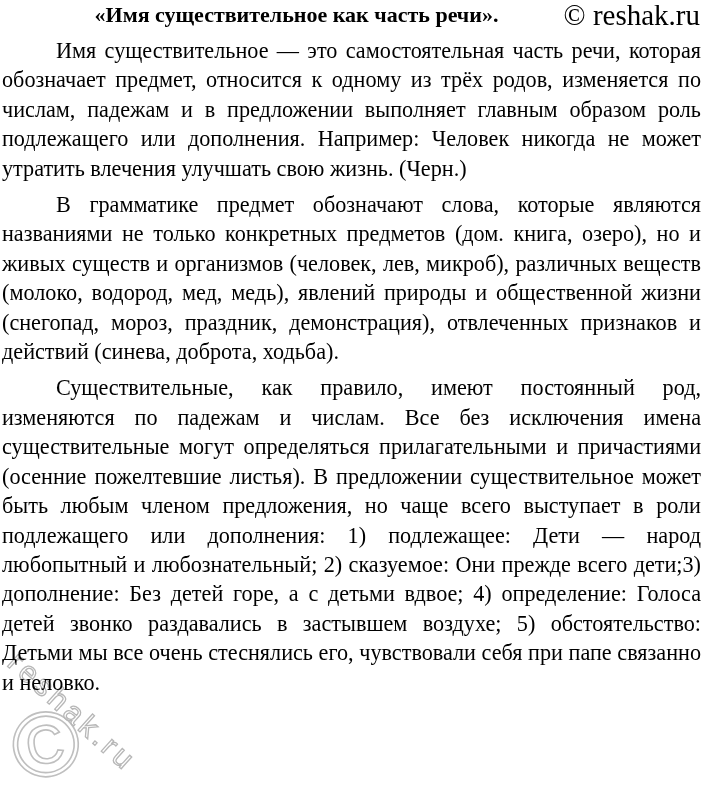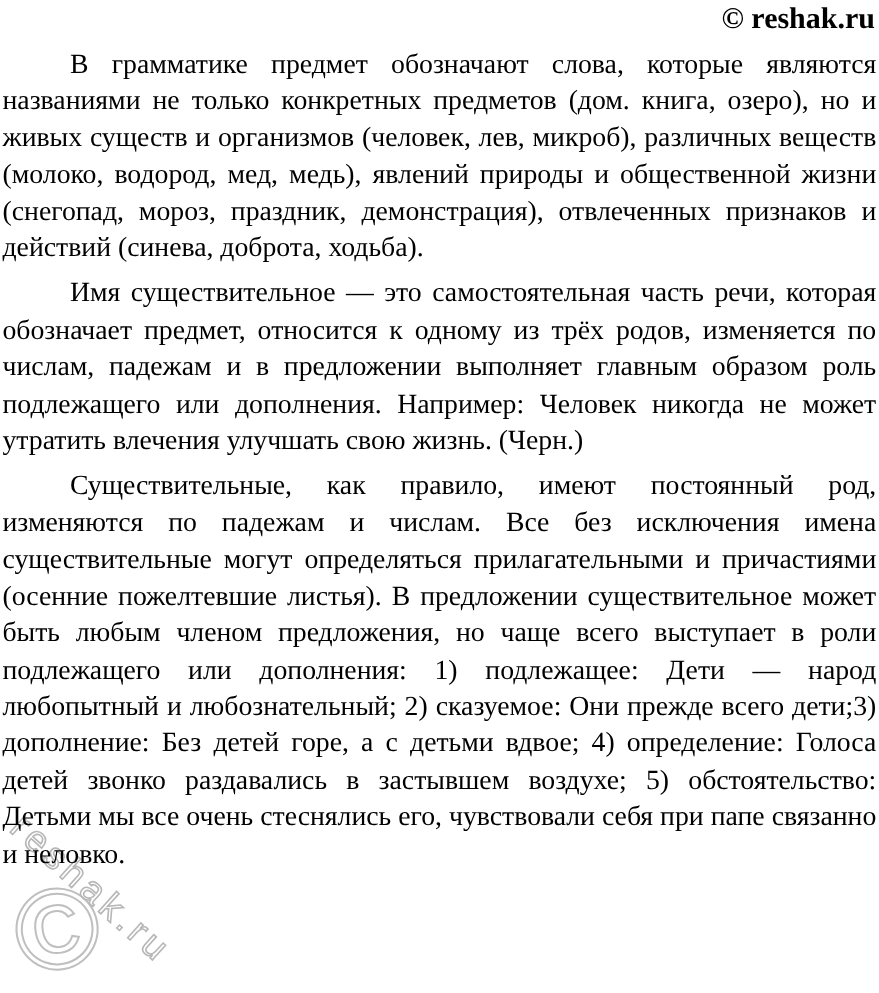--- a/index.html
+++ b/index.html
@@ -28,22 +28,22 @@
     margin: 0 110px 0 0;
     font-size: 22px;
     font-weight: bold;
     line-height: 28px;
     white-space: nowrap;
   }
   .doc-copyright {
     position: absolute;
     top: 1px;
     right: 3px;
-    font-size: 24px;
-    font-weight: bold;
+    font-size: 29px;
+    font-weight: normal;
     line-height: 28px;
     white-space: nowrap;
   }
   .doc-body {
     position: relative;
     z-index: 2;
     padding: 0 2px;
     margin-top: 4px;
   }
   .doc-body p {
@@ -93,22 +93,23 @@
 <body>
 
 <div class="page">
 
   <div class="watermark">
     <span class="watermark-copyright">©</span>
     <span class="watermark-text">reshak.ru</span>
   </div>
 
   <div class="doc-header">
+    <h1 class="doc-title">«Имя существительное как часть речи».</h1>
     <span class="doc-copyright">© reshak.ru</span>
   </div>
 
   <div class="doc-body">
+    <p>Имя существительное — это самостоятельная часть речи, которая обозначает предмет, относится к одному из трёх родов, изменяется по числам, падежам и в предложении выполняет главным образом роль подлежащего или дополнения. Например: Человек никогда не может утратить влечения улучшать свою жизнь. (Черн.)</p>
     <p>В грамматике предмет обозначают слова, которые являются названиями не только конкретных предметов (дом. книга, озеро), но и живых существ и организмов (человек, лев, микроб), различных веществ (молоко, водород, мед, медь), явлений природы и общественной жизни (снегопад, мороз, праздник, демонстрация), отвлеченных признаков и действий (синева, доброта, ходьба).</p>
-    <p>Имя существительное — это самостоятельная часть речи, которая обозначает предмет, относится к одному из трёх родов, изменяется по числам, падежам и в предложении выполняет главным образом роль подлежащего или дополнения. Например: Человек никогда не может утратить влечения улучшать свою жизнь. (Черн.)</p>
     <p>Существительные, как правило, имеют постоянный род, изменяются по падежам и числам. Все без исключения имена существительные могут определяться прилагательными и причастиями (осенние пожелтевшие листья). В предложении существительное может быть любым членом предложения, но чаще всего выступает в роли подлежащего или дополнения: 1) подлежащее: Дети — народ любопытный и любознательный; 2) сказуемое: Они прежде всего дети;3) дополнение: Без детей горе, а с детьми вдвое; 4) определение: Голоса детей звонко раздавались в застывшем воздухе; 5) обстоятельство: Детьми мы все очень стеснялись его, чувствовали себя при папе связанно и неловко.</p>
   </div>
 
 </div>
 
 </body></html>

